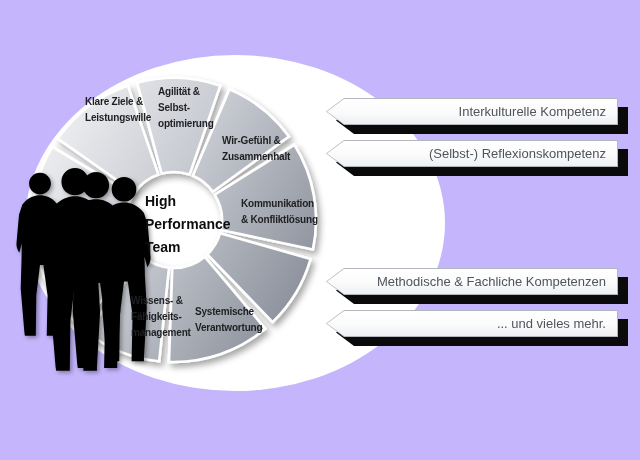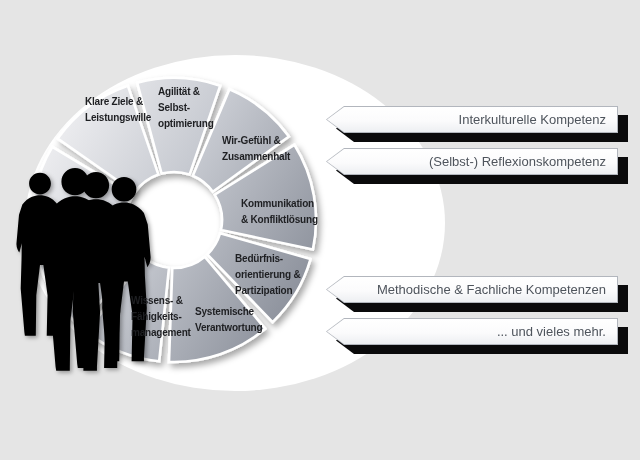--- a/index.html
+++ b/index.html
@@ -1,38 +1,37 @@
 <!DOCTYPE html>
 <html><head>
 <meta charset="utf-8">
 <style>
   html,body{margin:0;padding:0;background:#000;}
   #stage{
     position:relative;width:640px;height:460px;overflow:hidden;
-    background:#e5e5e5;
+    background:#c4b5fd;
     font-family:"Liberation Sans",sans-serif;
   }
   #base{position:absolute;left:0;top:0;}
   .seg-label{
     position:absolute;
     font:700 10px/16px "Liberation Sans",sans-serif;
     letter-spacing:-0.2px;
     color:#1e1f22;
     white-space:pre-line;
   }
   .center-label{
     position:absolute;left:145px;top:190px;
     font:700 14px/23px "Liberation Sans",sans-serif;
     color:#0d0d0f;
     white-space:pre-line;
   }
   .banner{
     position:absolute;left:326px;width:292px;height:27px;
     filter:drop-shadow(10px 9px 0 #0a0a0b);
-    margin-top:8px;
   }
   .banner .shape{
     position:absolute;left:0;top:0;right:0;bottom:0;
     clip-path:polygon(18px 0%,100% 0%,100% 100%,18px 100%,0% 50%);
     background:#b2b6bd;
   }
   .banner .inner{
     position:absolute;left:1px;top:1px;right:1px;bottom:1px;
     clip-path:polygon(17px 0%,100% 0%,100% 100%,17px 100%,0% 50%);
     background:linear-gradient(180deg,#ffffff 0%,#fbfbfc 55%,#edeff2 100%);
@@ -93,29 +92,29 @@
 
   <div class="seg-label" style="left:158px;top:84px">Agilität &amp;
 Selbst-
 optimierung</div>
   <div class="seg-label" style="left:85px;top:94px">Klare Ziele &amp;
 Leistungswille</div>
   <div class="seg-label" style="left:222px;top:133px">Wir-Gefühl &amp;
 Zusammenhalt</div>
   <div class="seg-label" style="left:241px;top:196px">Kommunikation
 &amp; Konfliktlösung</div>
-  <div class="seg-label" style="left:235px;top:251px">Bedürfnis-
-orientierung &amp;
-Partizipation</div>
   <div class="seg-label" style="left:195px;top:304px">Systemische
 Verantwortung</div>
   <div class="seg-label" style="left:131px;top:293px">Wissens- &amp;
 Fähigkeits-
 management</div>
 
+  <div class="center-label">High
+Performance
+Team</div>
 
   <div class="banner b1">
     <div class="shape">
         <div class="inner"></div>
       </div>
     <div class="label">Interkulturelle Kompetenz</div>
   </div>
   <div class="banner b2">
     <div class="shape">
         <div class="inner"></div>

